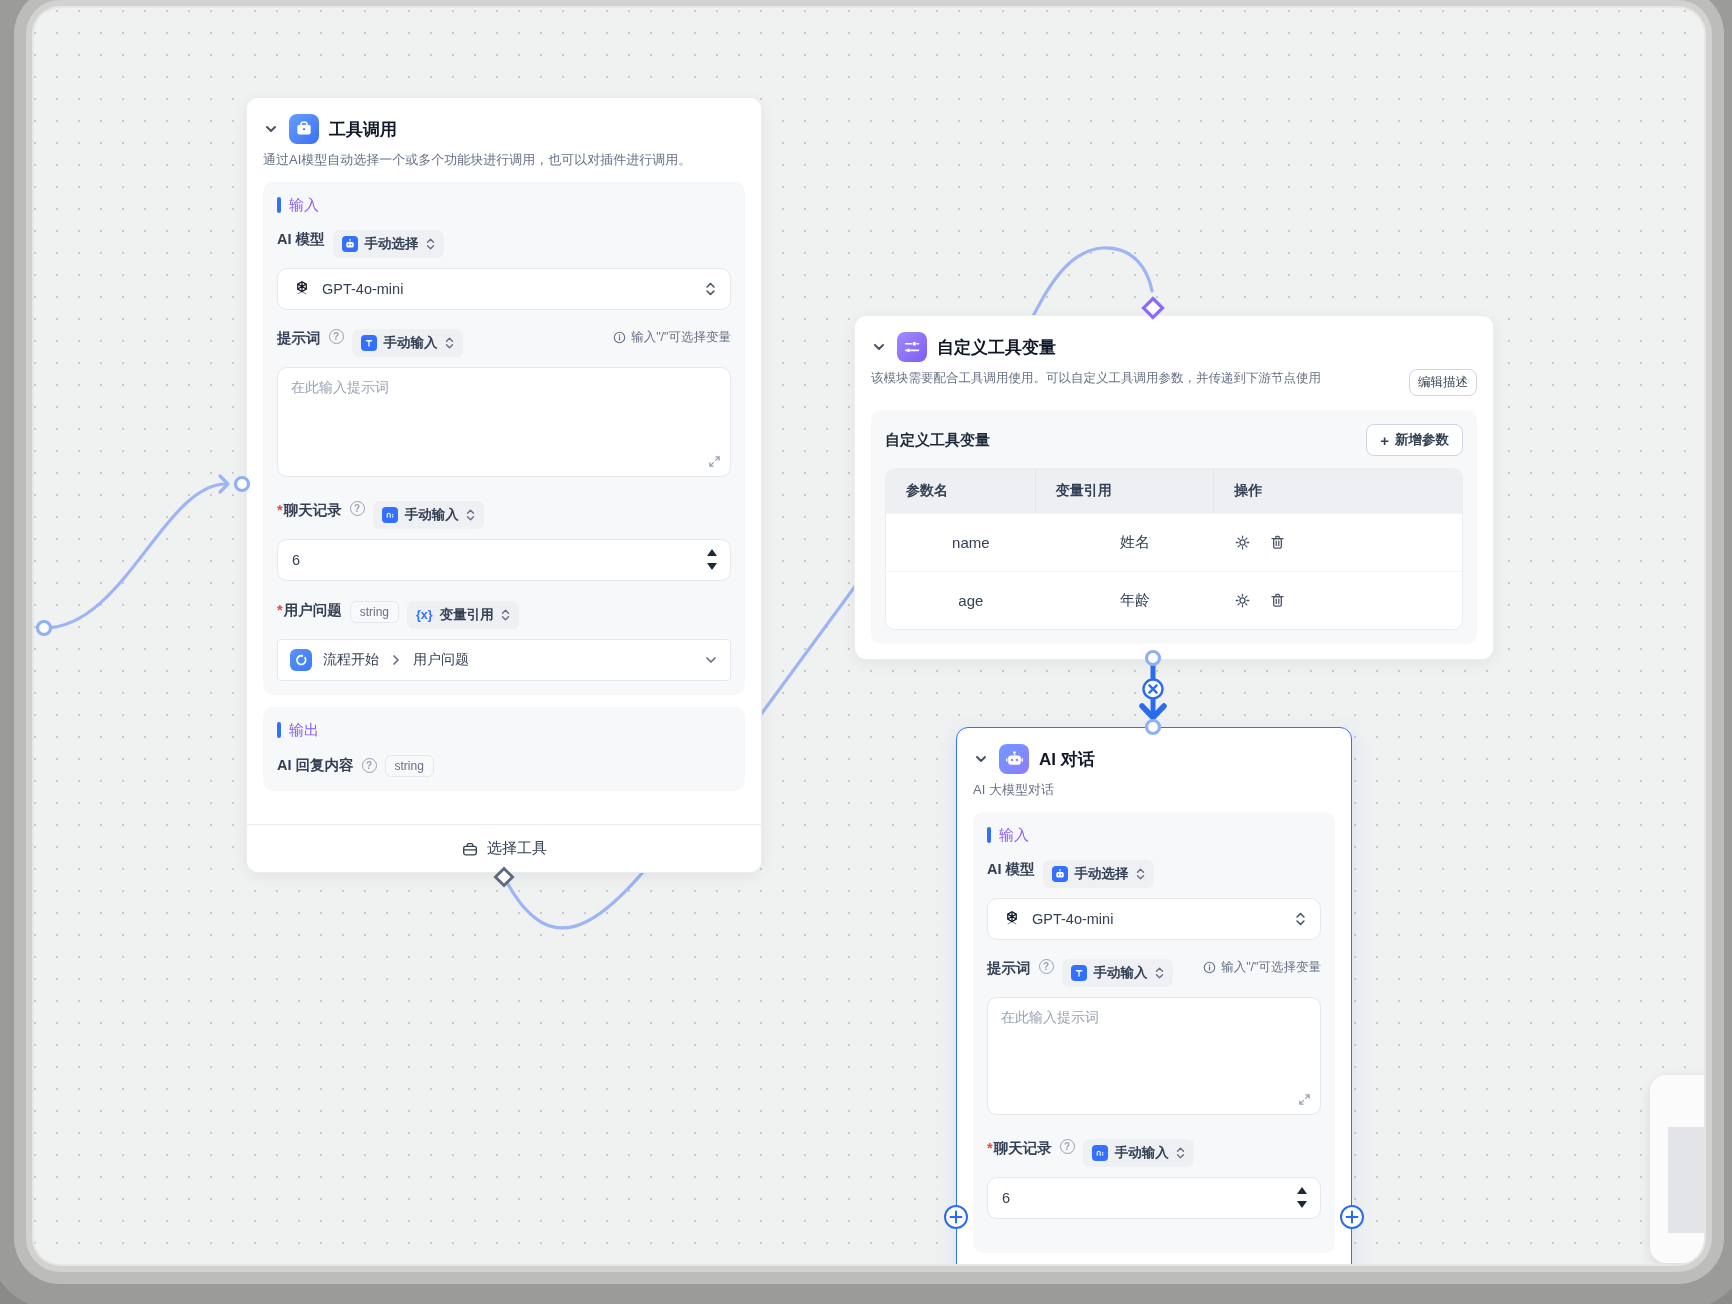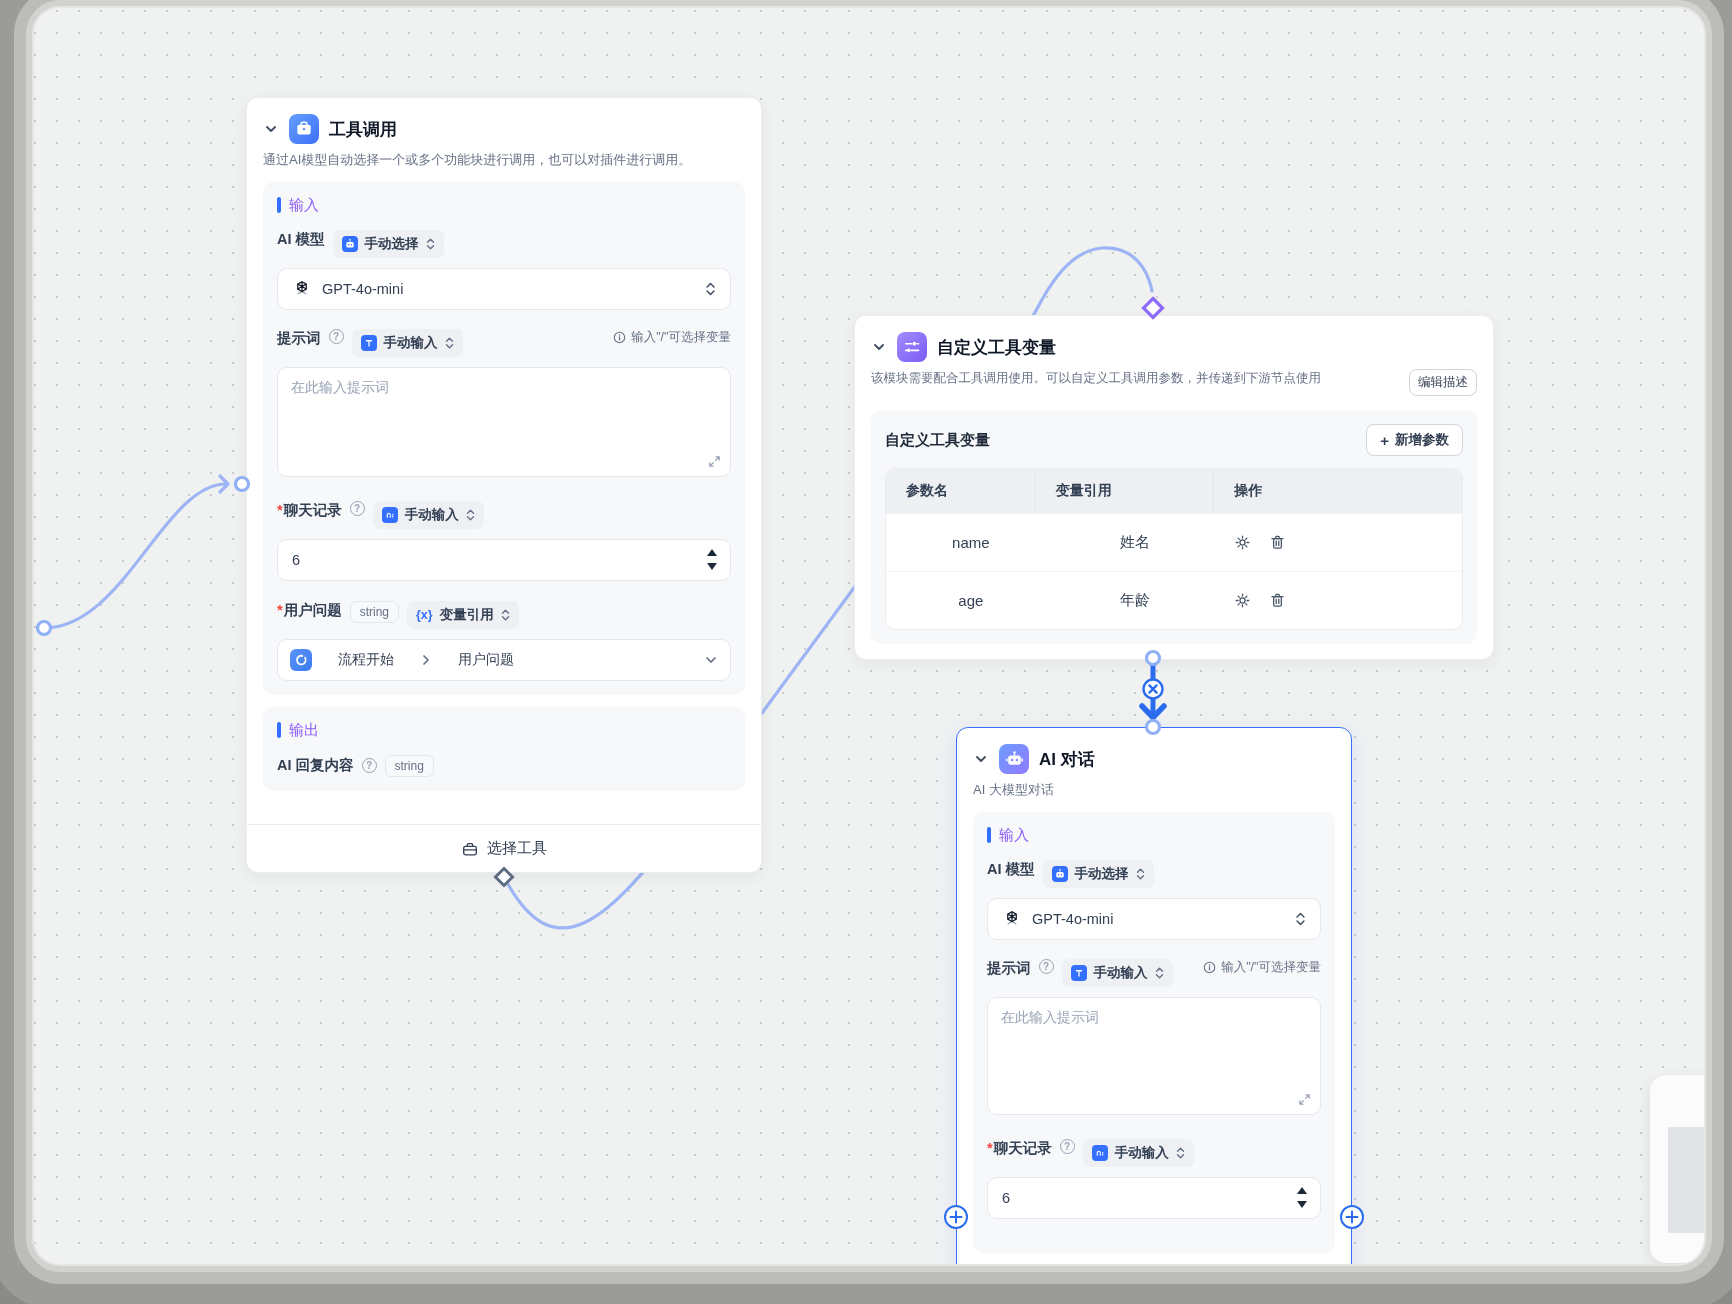--- a/index.html
+++ b/index.html
@@ -48,22 +48,22 @@
   textarea::placeholder{color:#98a2b3;}
   .expand{position:absolute;right:10px;bottom:9px;cursor:pointer;}
   .numwrap{position:relative;height:42px;background:#fff;border:1px solid #e4e7ec;border-radius:10px;
     margin-bottom:20px;}
   .numwrap input{border:none;outline:none;background:transparent;width:80%;height:100%;
     padding:0 0 0 14px;font-size:14.5px;color:#344054;font-family:inherit;}
   .spin{position:absolute;right:13px;top:0;height:100%;display:flex;flex-direction:column;
     justify-content:center;gap:7px;cursor:pointer;}
   .tri-up{width:0;height:0;border-left:5px solid transparent;border-right:5px solid transparent;border-bottom:7px solid #1d2939;}
   .tri-dn{width:0;height:0;border-left:5px solid transparent;border-right:5px solid transparent;border-top:7px solid #1d2939;}
-  .refdrop{height:42px;background:#fff;border:1px solid #e4e7ec;border-radius:10px;display:flex;
-    align-items:center;gap:26px;padding:11px 12px;cursor:pointer;}
+  .refdrop{height:42px;background:#fff;border:1px solid #e4e7ec;border-radius:4px;display:flex;
+    align-items:center;gap:11px;padding:11px 12px;cursor:pointer;}
   .miniicon{width:22px;height:22px;border-radius:6px;background:linear-gradient(135deg,#5b93f7,#3a7af2);
     display:flex;align-items:center;justify-content:center;flex:0 0 auto;}
   .reftext{font-size:14px;color:#344054;}
   .refdrop .chev-end{margin-left:auto;}
   .out-section{margin-top:12px;}
   .outrow{display:flex;align-items:center;gap:8px;}
   .footer{margin-top:auto;border-top:1px solid #eaecf0;height:48px;display:flex;align-items:center;
     justify-content:center;gap:8px;cursor:pointer;}
   .footer span{font-size:15px;font-weight:400;color:#344054;}
   .desc-row{display:flex;align-items:flex-start;gap:10px;margin:7px 16px 14px 16px;}

